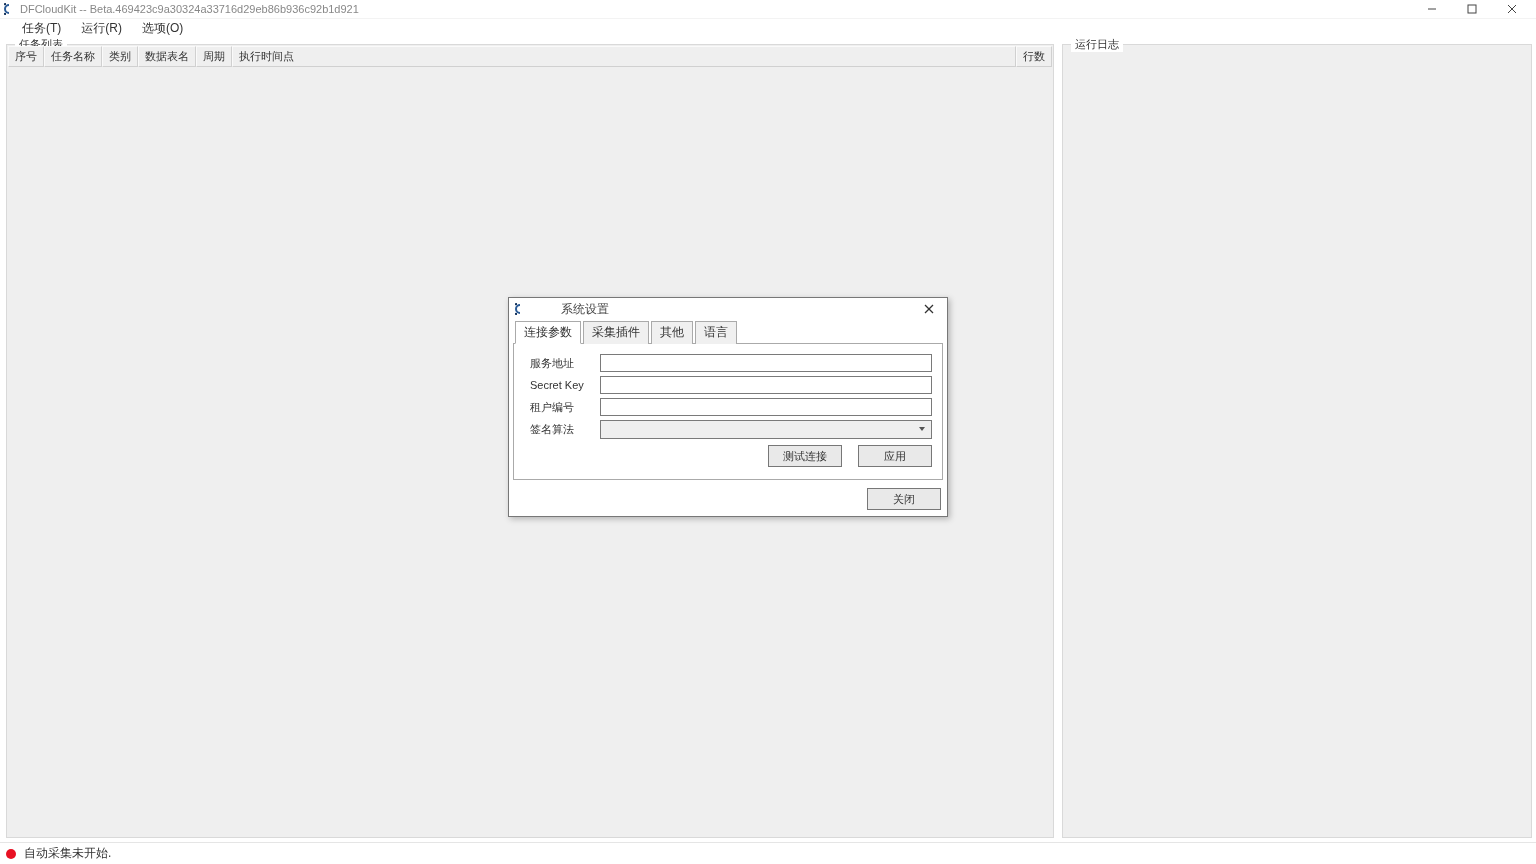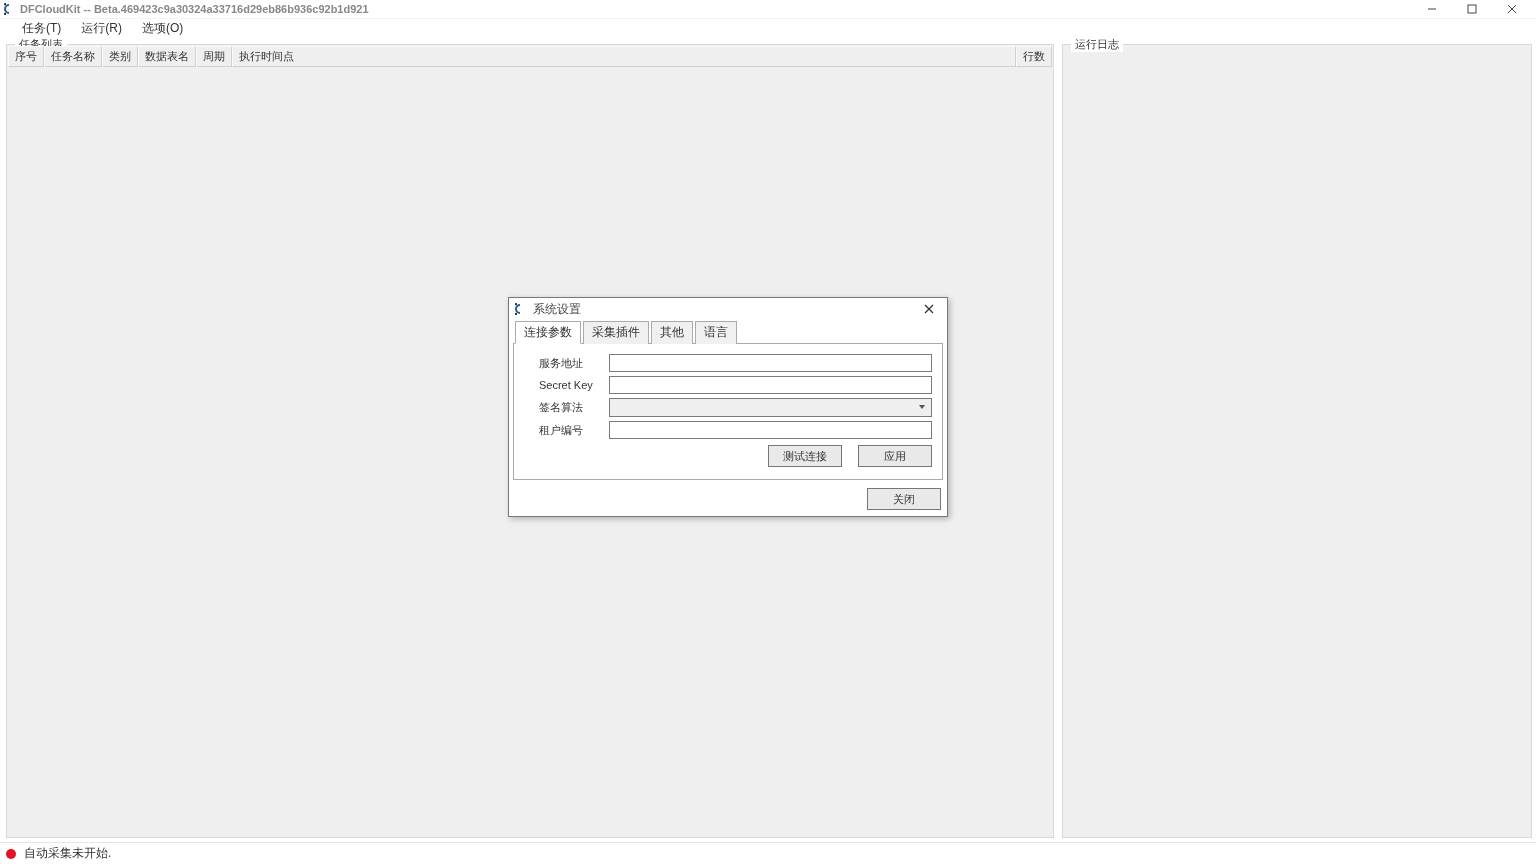--- a/index.html
+++ b/index.html
@@ -20,21 +20,21 @@
   height: 18px;
   padding: 0 4px;
   background: #ffffff;
 }
 .title-icon {
   width: 12px; height: 12px;
   margin-right: 4px;
   display: inline-flex; align-items: center; justify-content: center;
 }
 .title-icon svg { width: 12px; height: 12px; }
-.title-text { color: #888; font-size: 11px; flex: 0 0 auto; font-weight: bold; }
+.title-text { color: #888; font-size: 11px; flex: 0 0 auto; }
 .title-spacer { flex: 1 1 auto; }
 .win-btn {
   width: 40px; height: 18px;
   display: inline-flex; align-items: center; justify-content: center;
   color: #444;
 }
 .win-btn svg { width: 10px; height: 10px; stroke: #444; stroke-width: 1; fill: none; }
 
 
 .menu-bar {
@@ -121,20 +121,21 @@
   border: 1px solid #777;
   box-shadow: 2px 2px 6px rgba(0,0,0,0.25);
   display: flex;
   flex-direction: column;
 }
 .dialog-title-bar {
   display: flex; align-items: center;
   height: 22px;
   padding: 0 6px;
   background: #ffffff;
+  gap: 28px;
 }
 .dialog-title-bar .title-icon { margin-right: 6px; }
 .dialog-title-text { color: #444; font-size: 12px; }
 .dialog-close {
   margin-left: auto;
   width: 24px; height: 18px;
   display: inline-flex; align-items: center; justify-content: center;
   color: #333;
 }
 .dialog-close svg { width: 10px; height: 10px; stroke: #333; stroke-width: 1.2; fill: none; }
@@ -160,21 +161,21 @@
   background: #f0f0f0;
   cursor: default;
 }
 .tab.active {
   background: #ffffff;
   border-bottom: 1px solid #ffffff;
 }
 .tab-panel {
   border: 1px solid #aaa;
   flex: 1 1 auto;
-  padding: 10px 10px 6px 25px;
+  padding: 10px 10px 6px 16px;
   background: #ffffff;
 }
 .form-row {
   display: flex;
   align-items: center;
   margin-bottom: 4px;
 }
 .form-label {
   width: 70px;
   font-size: 11px;
@@ -313,26 +314,26 @@
     <div class="tab-panel">
       <div class="form-row">
         <div class="form-label">服务地址</div>
         <input class="form-input" type="text" value="" style="">
       </div>
       <div class="form-row">
         <div class="form-label">Secret Key</div>
         <input class="form-input" type="text" value="" style="">
       </div>
       <div class="form-row">
+        <div class="form-label">租户编号</div>
+        <input class="form-input" type="text" value="" style="">
+      </div>
+      <div class="form-row">
         <div class="form-label">签名算法</div>
         <div class="form-select"></div>
-      </div>
-      <div class="form-row">
-        <div class="form-label">租户编号</div>
-        <input class="form-input" type="text" value="" style="">
       </div>
       <div class="btn-row">
         <div class="btn">测试连接</div>
         <div class="btn">应用</div>
       </div>
     </div>
   </div>
 
   <div class="dialog-footer">
     <div class="btn">关闭</div>

